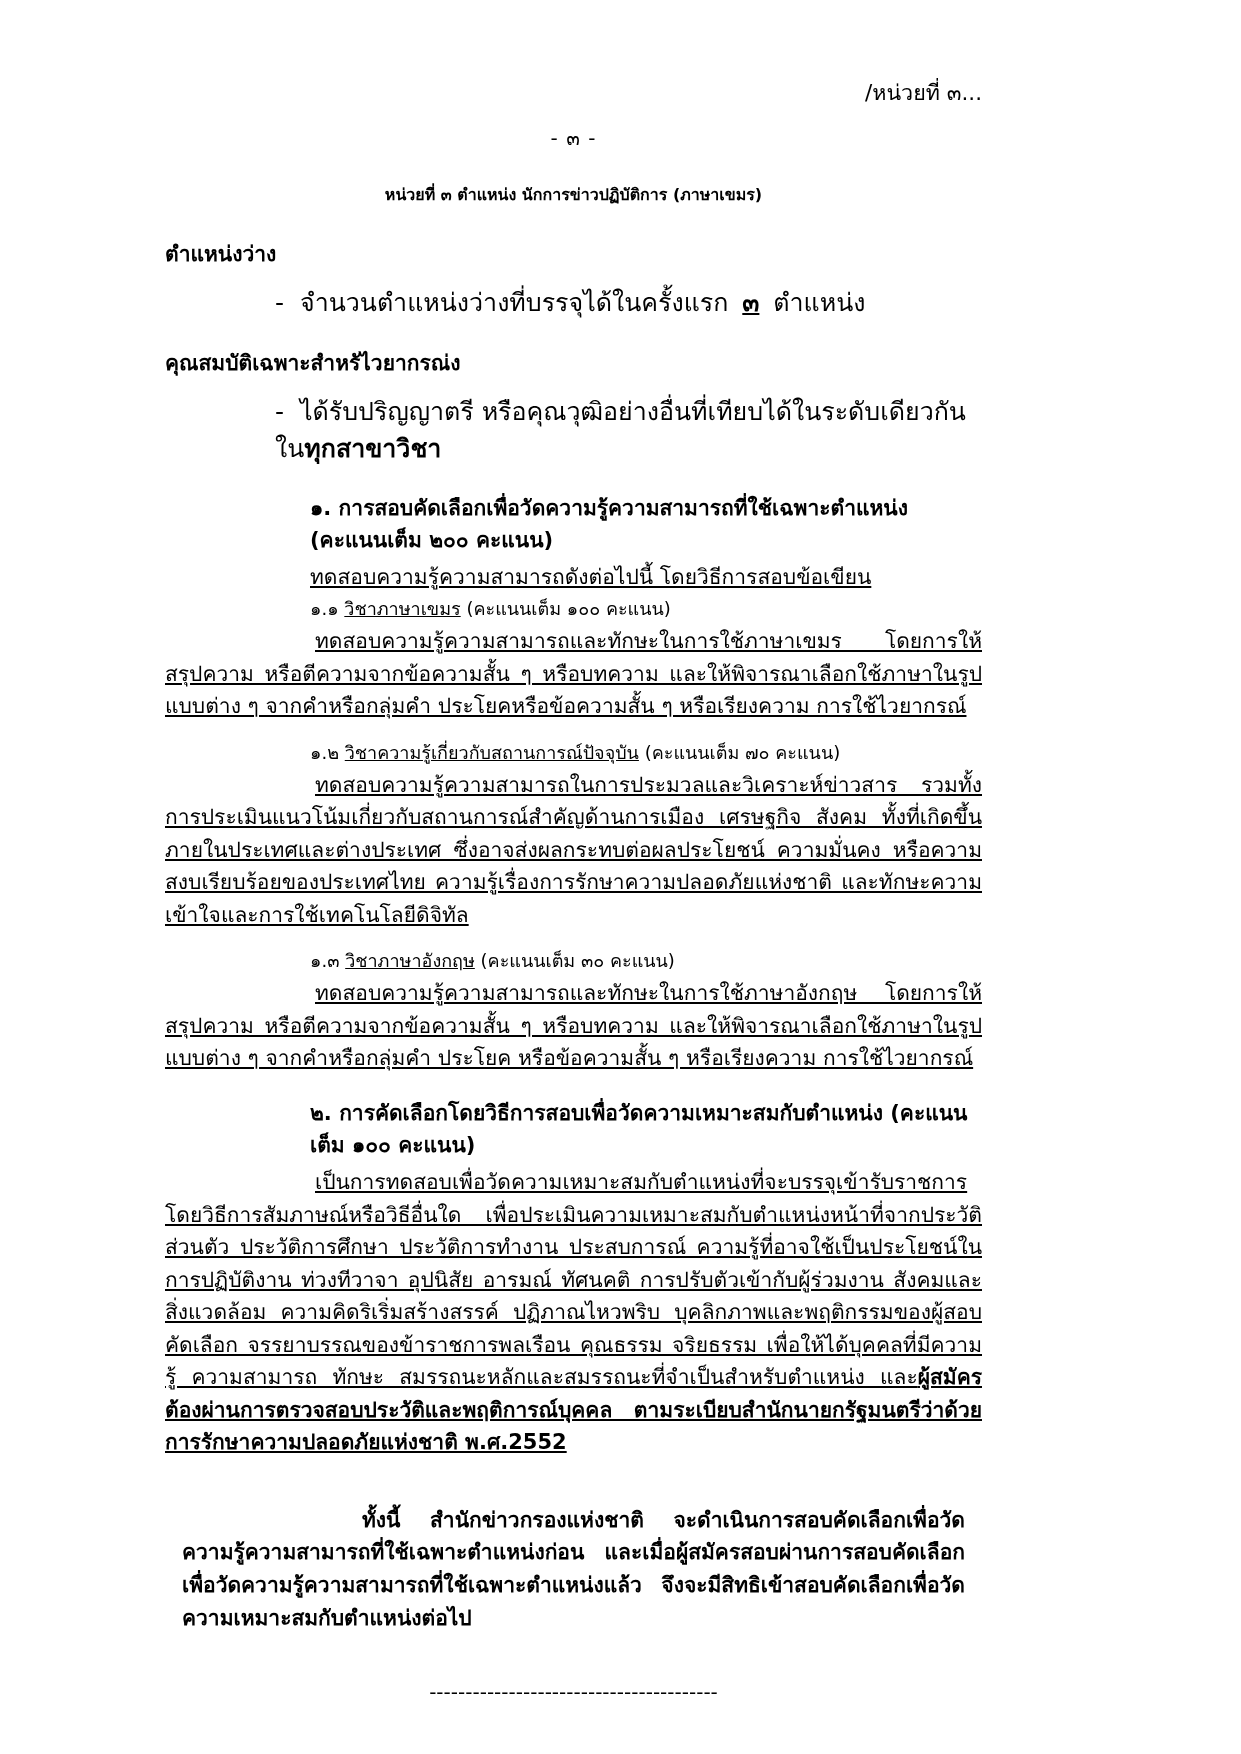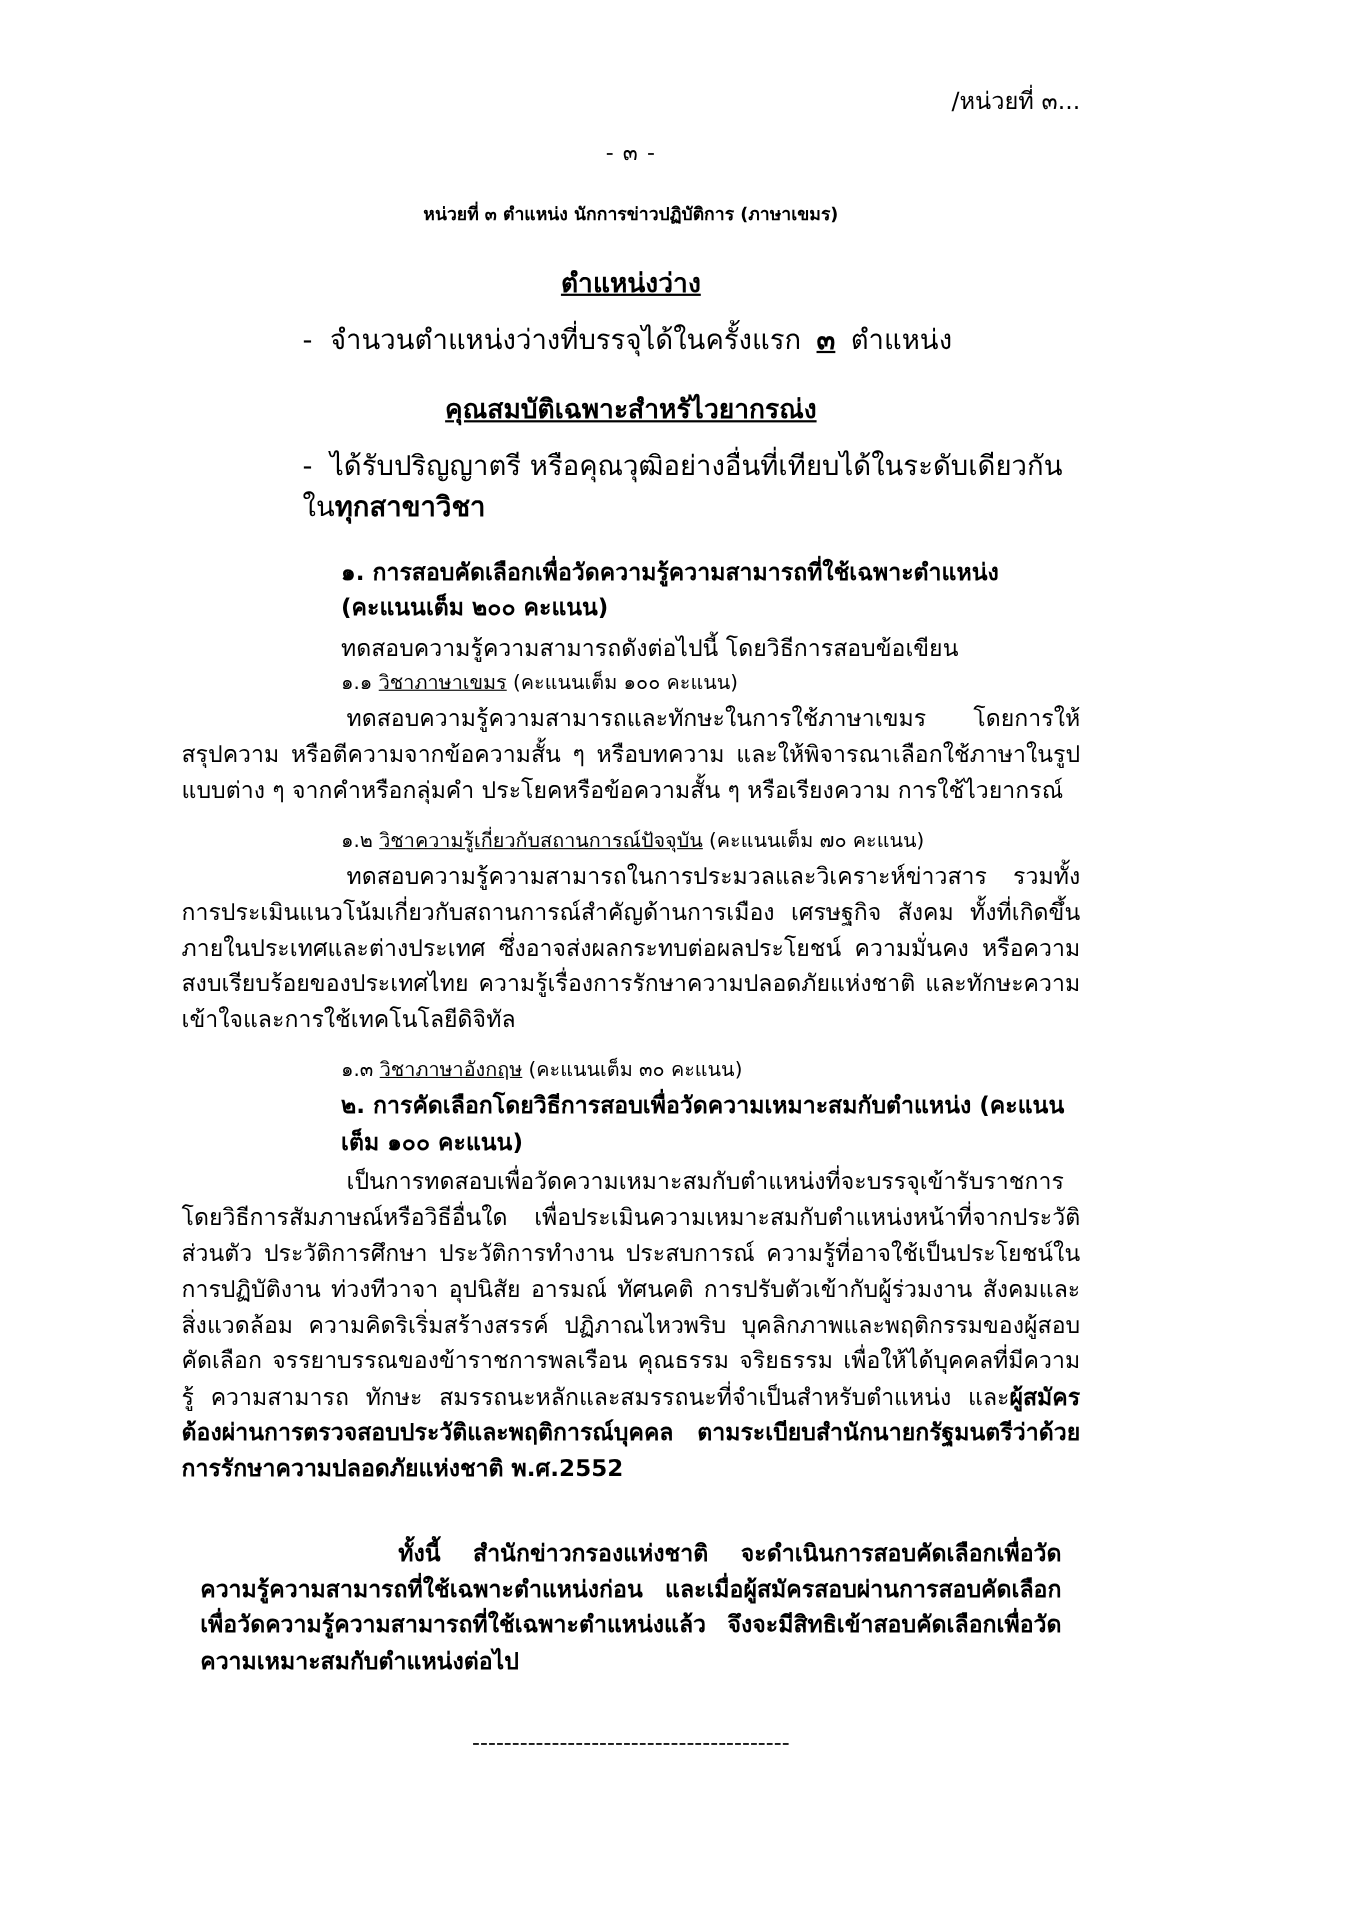--- a/index.html
+++ b/index.html
@@ -31,25 +31,24 @@
     margin: 0 0 28px 0;
     letter-spacing: 1px;
   }
   .doc-title {
     text-align: center;
     font-size: 16px;
     font-weight: bold;
     margin: 0 0 30px 0;
   }
   .section-heading {
-    font-size: 24px;
+    font-size: 21px;
     font-weight: bold;
-    text-decoration: underline;
     margin: 0 0 14px 0;
-    text-align: center;
+    text-align: left;
   }
   .bullet-line {
     font-size: 25px;
     margin: 0 0 24px 0;
     padding-left: 110px;
     line-height: 1.5;
   }
   .bullet-line .dash {
     margin-right: 8px;
   }
@@ -68,20 +67,21 @@
     font-weight: bold;
     margin: 0 0 4px 0;
     padding-left: 145px;
     line-height: 1.55;
   }
   .para {
     font-size: 21px;
     line-height: 1.55;
     margin: 0 0 2px 0;
     text-align: justify;
+    text-decoration: underline;
   }
   .indent-sub {
     padding-left: 145px;
   }
   .indent-body {
     text-indent: 150px;
   }
   .sub-heading {
     font-size: 18px;
     margin: 0 0 2px 0;
@@ -151,20 +151,21 @@
     <span class="underline">วิชาความรู้เกี่ยวกับสถานการณ์ปัจจุบัน</span>
     <span>(คะแนนเต็ม ๗๐ คะแนน)</span>
   </div>
   <div class="para indent-body block-gap">ทดสอบความรู้ความสามารถในการประมวลและวิเคราะห์ข่าวสาร รวมทั้งการประเมินแนวโน้มเกี่ยวกับสถานการณ์สำคัญด้านการเมือง เศรษฐกิจ สังคม ทั้งที่เกิดขึ้นภายในประเทศและต่างประเทศ ซึ่งอาจส่งผลกระทบต่อผลประโยชน์ ความมั่นคง หรือความสงบเรียบร้อยของประเทศไทย ความรู้เรื่องการรักษาความปลอดภัยแห่งชาติ และทักษะความเข้าใจและการใช้เทคโนโลยีดิจิทัล</div>
 
   <div class="sub-heading">
     <span>๑.๓</span>
     <span class="underline">วิชาภาษาอังกฤษ</span>
     <span>(คะแนนเต็ม ๓๐ คะแนน)</span>
   </div>
+  <div class="para indent-body block-gap-lg">ทดสอบความรู้ความสามารถและทักษะในการใช้ภาษาอังกฤษ โดยการให้สรุปความ หรือตีความจากข้อความสั้น ๆ หรือบทความ และให้พิจารณาเลือกใช้ภาษาในรูปแบบต่าง ๆ จากคำหรือกลุ่มคำ ประโยค หรือข้อความสั้น ๆ หรือเรียงความ การใช้ไวยากรณ์</div>
 
   <div class="item-heading">๒.  การคัดเลือกโดยวิธีการสอบเพื่อวัดความเหมาะสมกับตำแหน่ง (คะแนนเต็ม ๑๐๐ คะแนน)</div>
   <div class="para indent-body"><span>เป็นการทดสอบเพื่อวัดความเหมาะสมกับตำแหน่งที่จะบรรจุเข้ารับราชการ โดยวิธีการสัมภาษณ์หรือวิธีอื่นใด เพื่อประเมินความเหมาะสมกับตำแหน่งหน้าที่จากประวัติส่วนตัว ประวัติการศึกษา ประวัติการทำงาน ประสบการณ์ ความรู้ที่อาจใช้เป็นประโยชน์ในการปฏิบัติงาน ท่วงทีวาจา อุปนิสัย อารมณ์ ทัศนคติ การปรับตัวเข้ากับผู้ร่วมงาน สังคมและสิ่งแวดล้อม ความคิดริเริ่มสร้างสรรค์ ปฏิภาณไหวพริบ บุคลิกภาพและพฤติกรรมของผู้สอบคัดเลือก จรรยาบรรณของข้าราชการพลเรือน คุณธรรม จริยธรรม เพื่อให้ได้บุคคลที่มีความรู้ ความสามารถ ทักษะ สมรรถนะหลักและสมรรถนะที่จำเป็นสำหรับตำแหน่ง และ</span><span class="bold">ผู้สมัครต้องผ่านการตรวจสอบประวัติและพฤติการณ์บุคคล ตามระเบียบสำนักนายกรัฐมนตรีว่าด้วยการรักษาความปลอดภัยแห่งชาติ พ.ศ.2552</span></div>
 
   <div style="height:26px;"></div>
 
   <div class="closing">ทั้งนี้ สำนักข่าวกรองแห่งชาติ จะดำเนินการสอบคัดเลือกเพื่อวัดความรู้ความสามารถที่ใช้เฉพาะตำแหน่งก่อน และเมื่อผู้สมัครสอบผ่านการสอบคัดเลือกเพื่อวัดความรู้ความสามารถที่ใช้เฉพาะตำแหน่งแล้ว จึงจะมีสิทธิเข้าสอบคัดเลือกเพื่อวัดความเหมาะสมกับตำแหน่งต่อไป</div>
 
   <div class="footer-rule">----------------------------------------</div>
 

